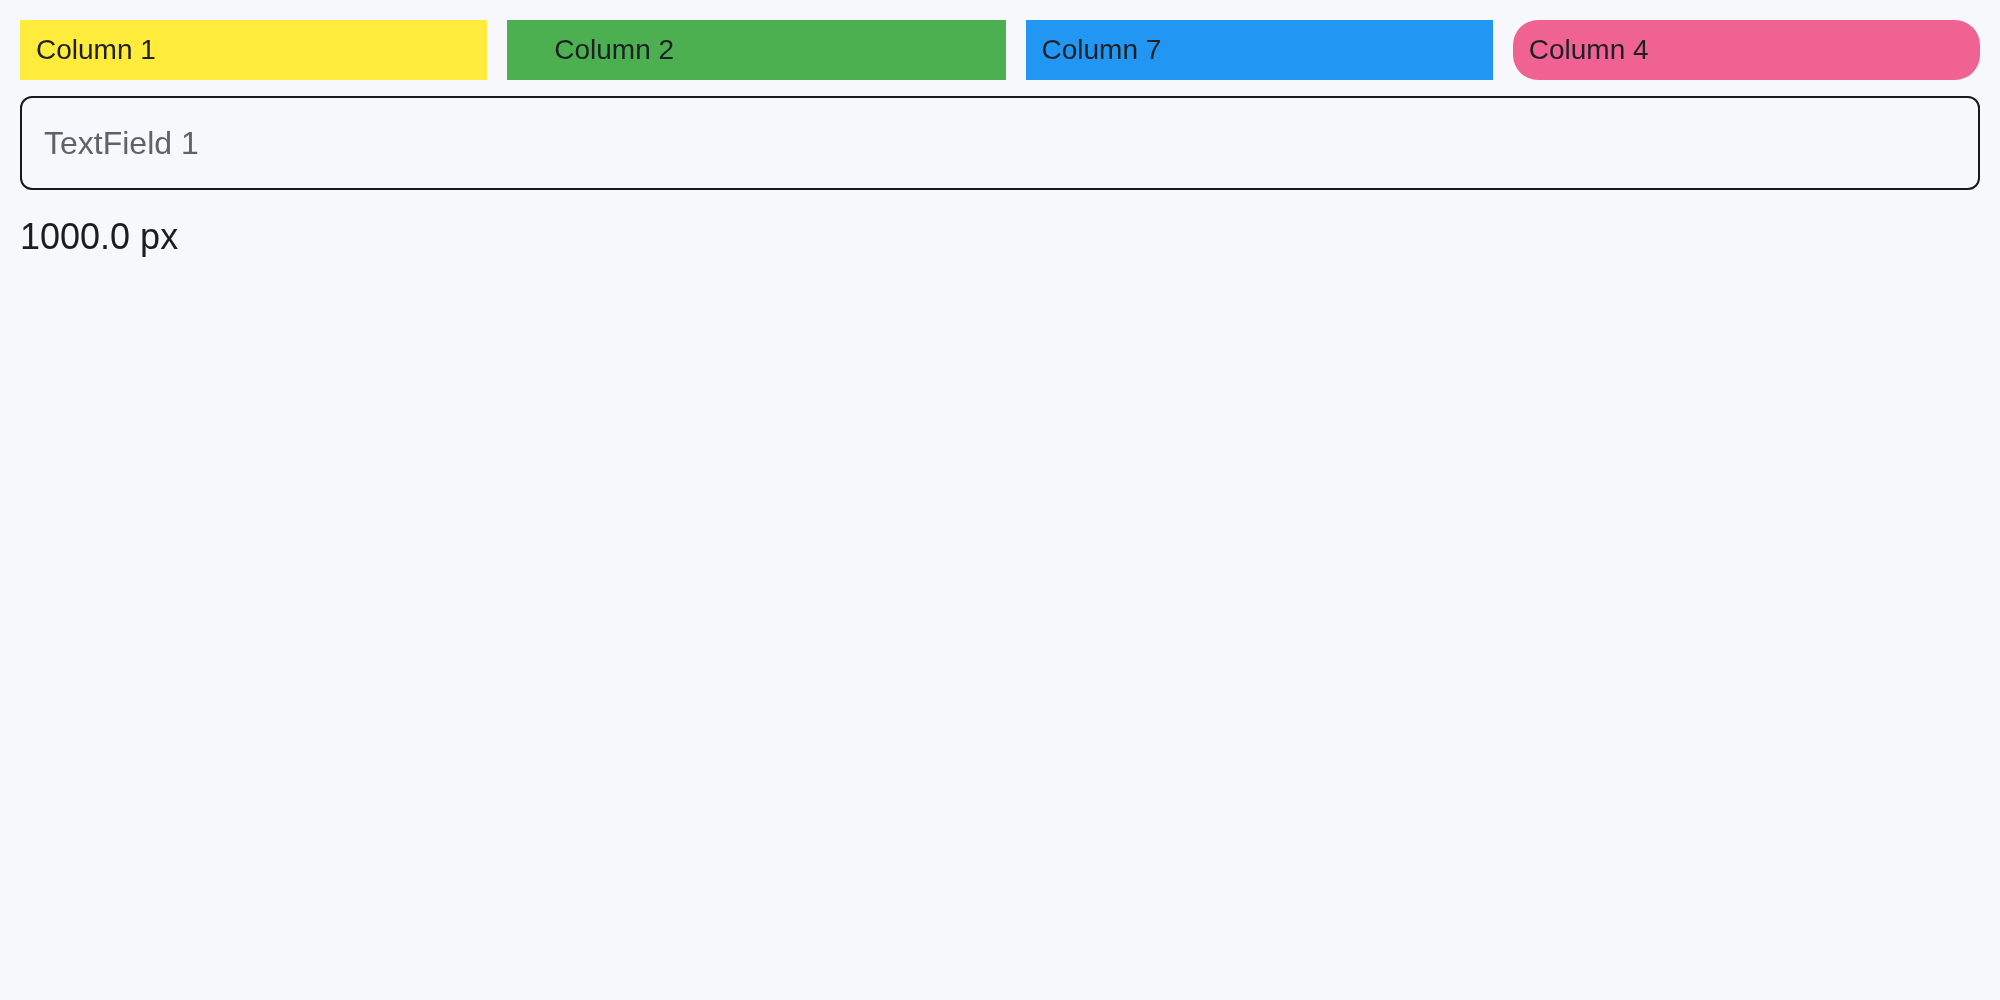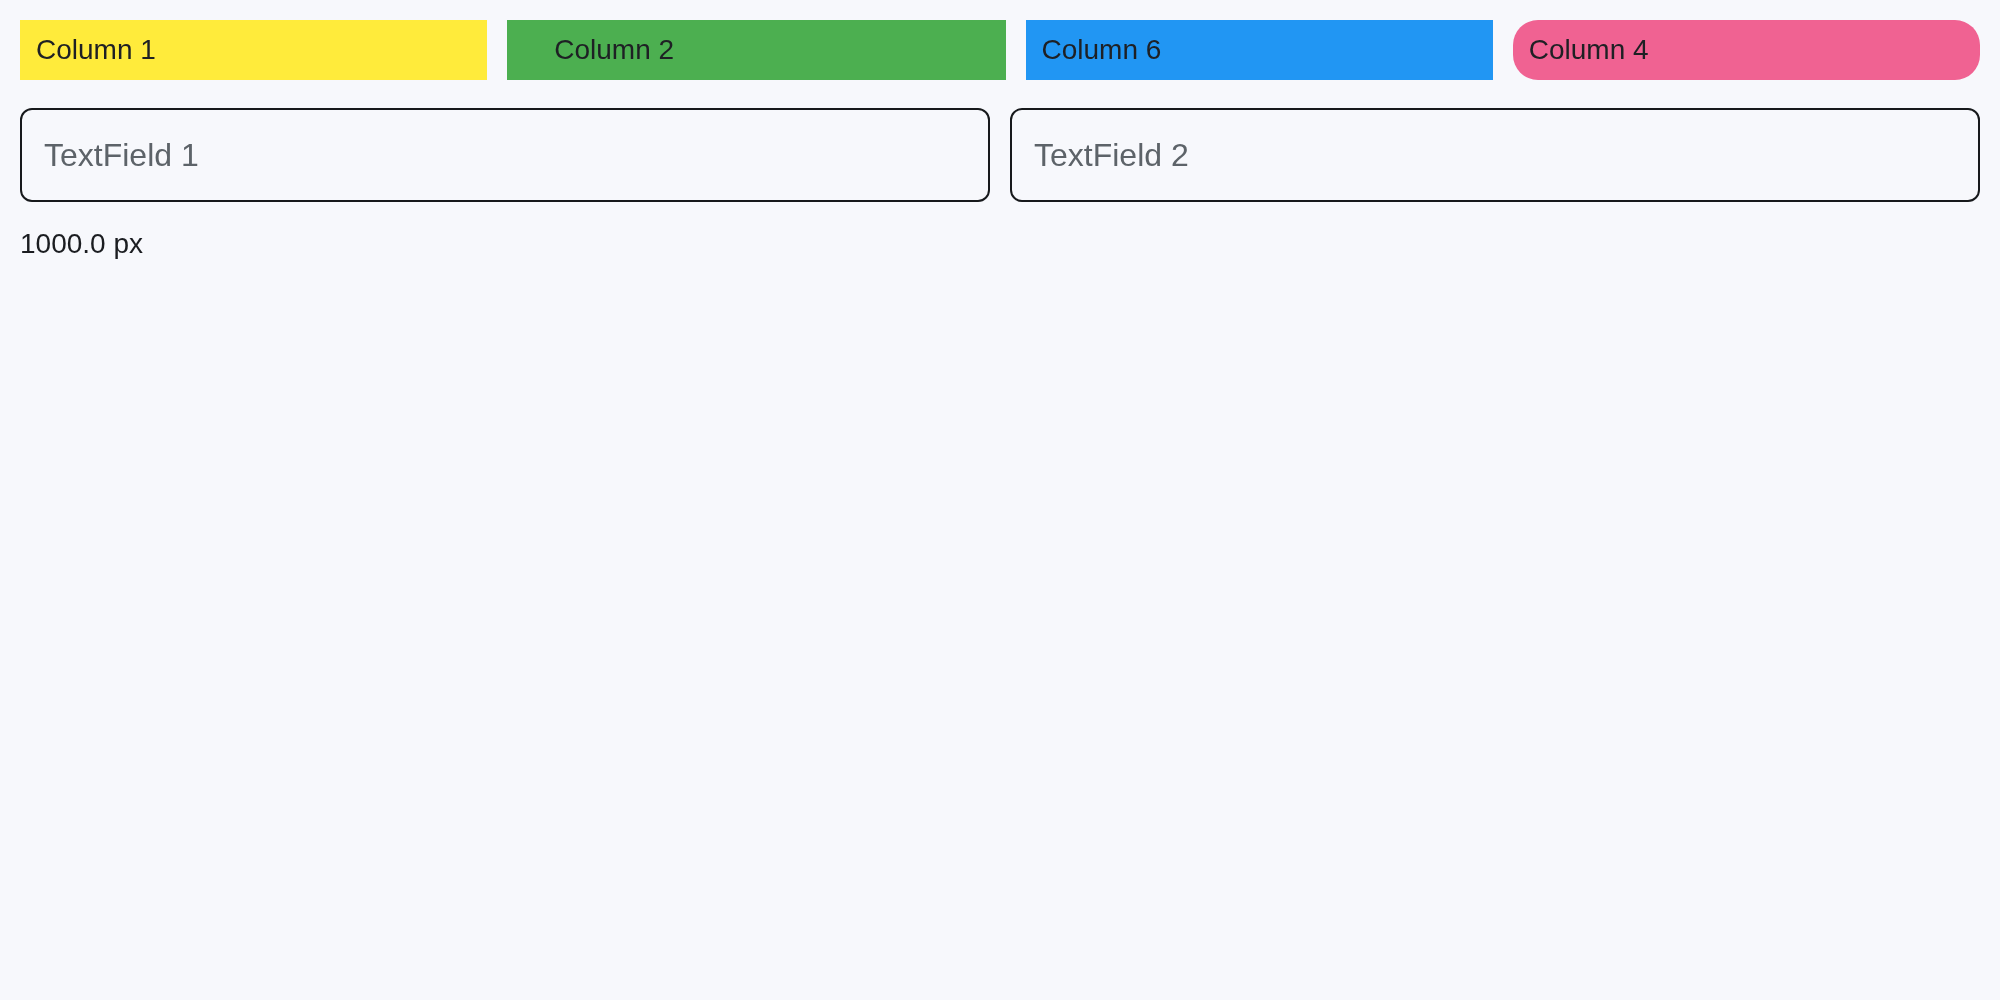--- a/index.html
+++ b/index.html
@@ -32,64 +32,63 @@
     overflow: hidden;
   }
   .col-header .col-label {
     font-size: 28px;
     color: #1E2024;
     white-space: nowrap;
   }
   .fields-row {
     display: flex;
     gap: 20px;
-    margin-top: 28px;
+    margin-top: 16px;
   }
   .textfield {
     flex: 1;
     height: 94px;
     background: transparent;
     border: 2.5px solid #17191C;
     border-radius: 12px;
     padding: 0 20px 0 22px;
     font-family: "Liberation Sans", sans-serif;
     font-size: 32px;
     color: #1E2024;
     outline: none;
   }
   .textfield::placeholder {
     color: #5D6369;
     opacity: 1;
   }
   .width-readout {
     margin-top: 26px;
-    font-size: 28px;
+    font-size: 36px;
     color: #1B1D21;
   }
 </style>
 </head>
 <body style="background: rgb(247, 248, 252);">
 
 <div class="page">
 
   <div class="header-row">
     <div class="col-header" style="background: rgb(255, 235, 59);">
       <span class="col-label">Column 1</span>
     </div>
     <div class="col-header" style="background: rgb(76, 175, 80); padding-left: 47px;">
       <span class="col-label">Column 2</span>
     </div>
     <div class="col-header" style="background: rgb(33, 150, 243);">
-      <span class="col-label">Column 6</span>
+      <span class="col-label">Column 7</span>
     </div>
     <div class="col-header" style="background: rgb(240, 98, 146); border-radius: 25px;">
       <span class="col-label">Column 4</span>
     </div>
   </div>
 
   <div class="fields-row">
     <input type="text" class="textfield" placeholder="TextField 1" style="">
-    <input type="text" class="textfield" placeholder="TextField 2" style="">
   </div>
 
   <div class="width-readout">1000.0 px</div>
 
 </div>
 
 </body></html>

